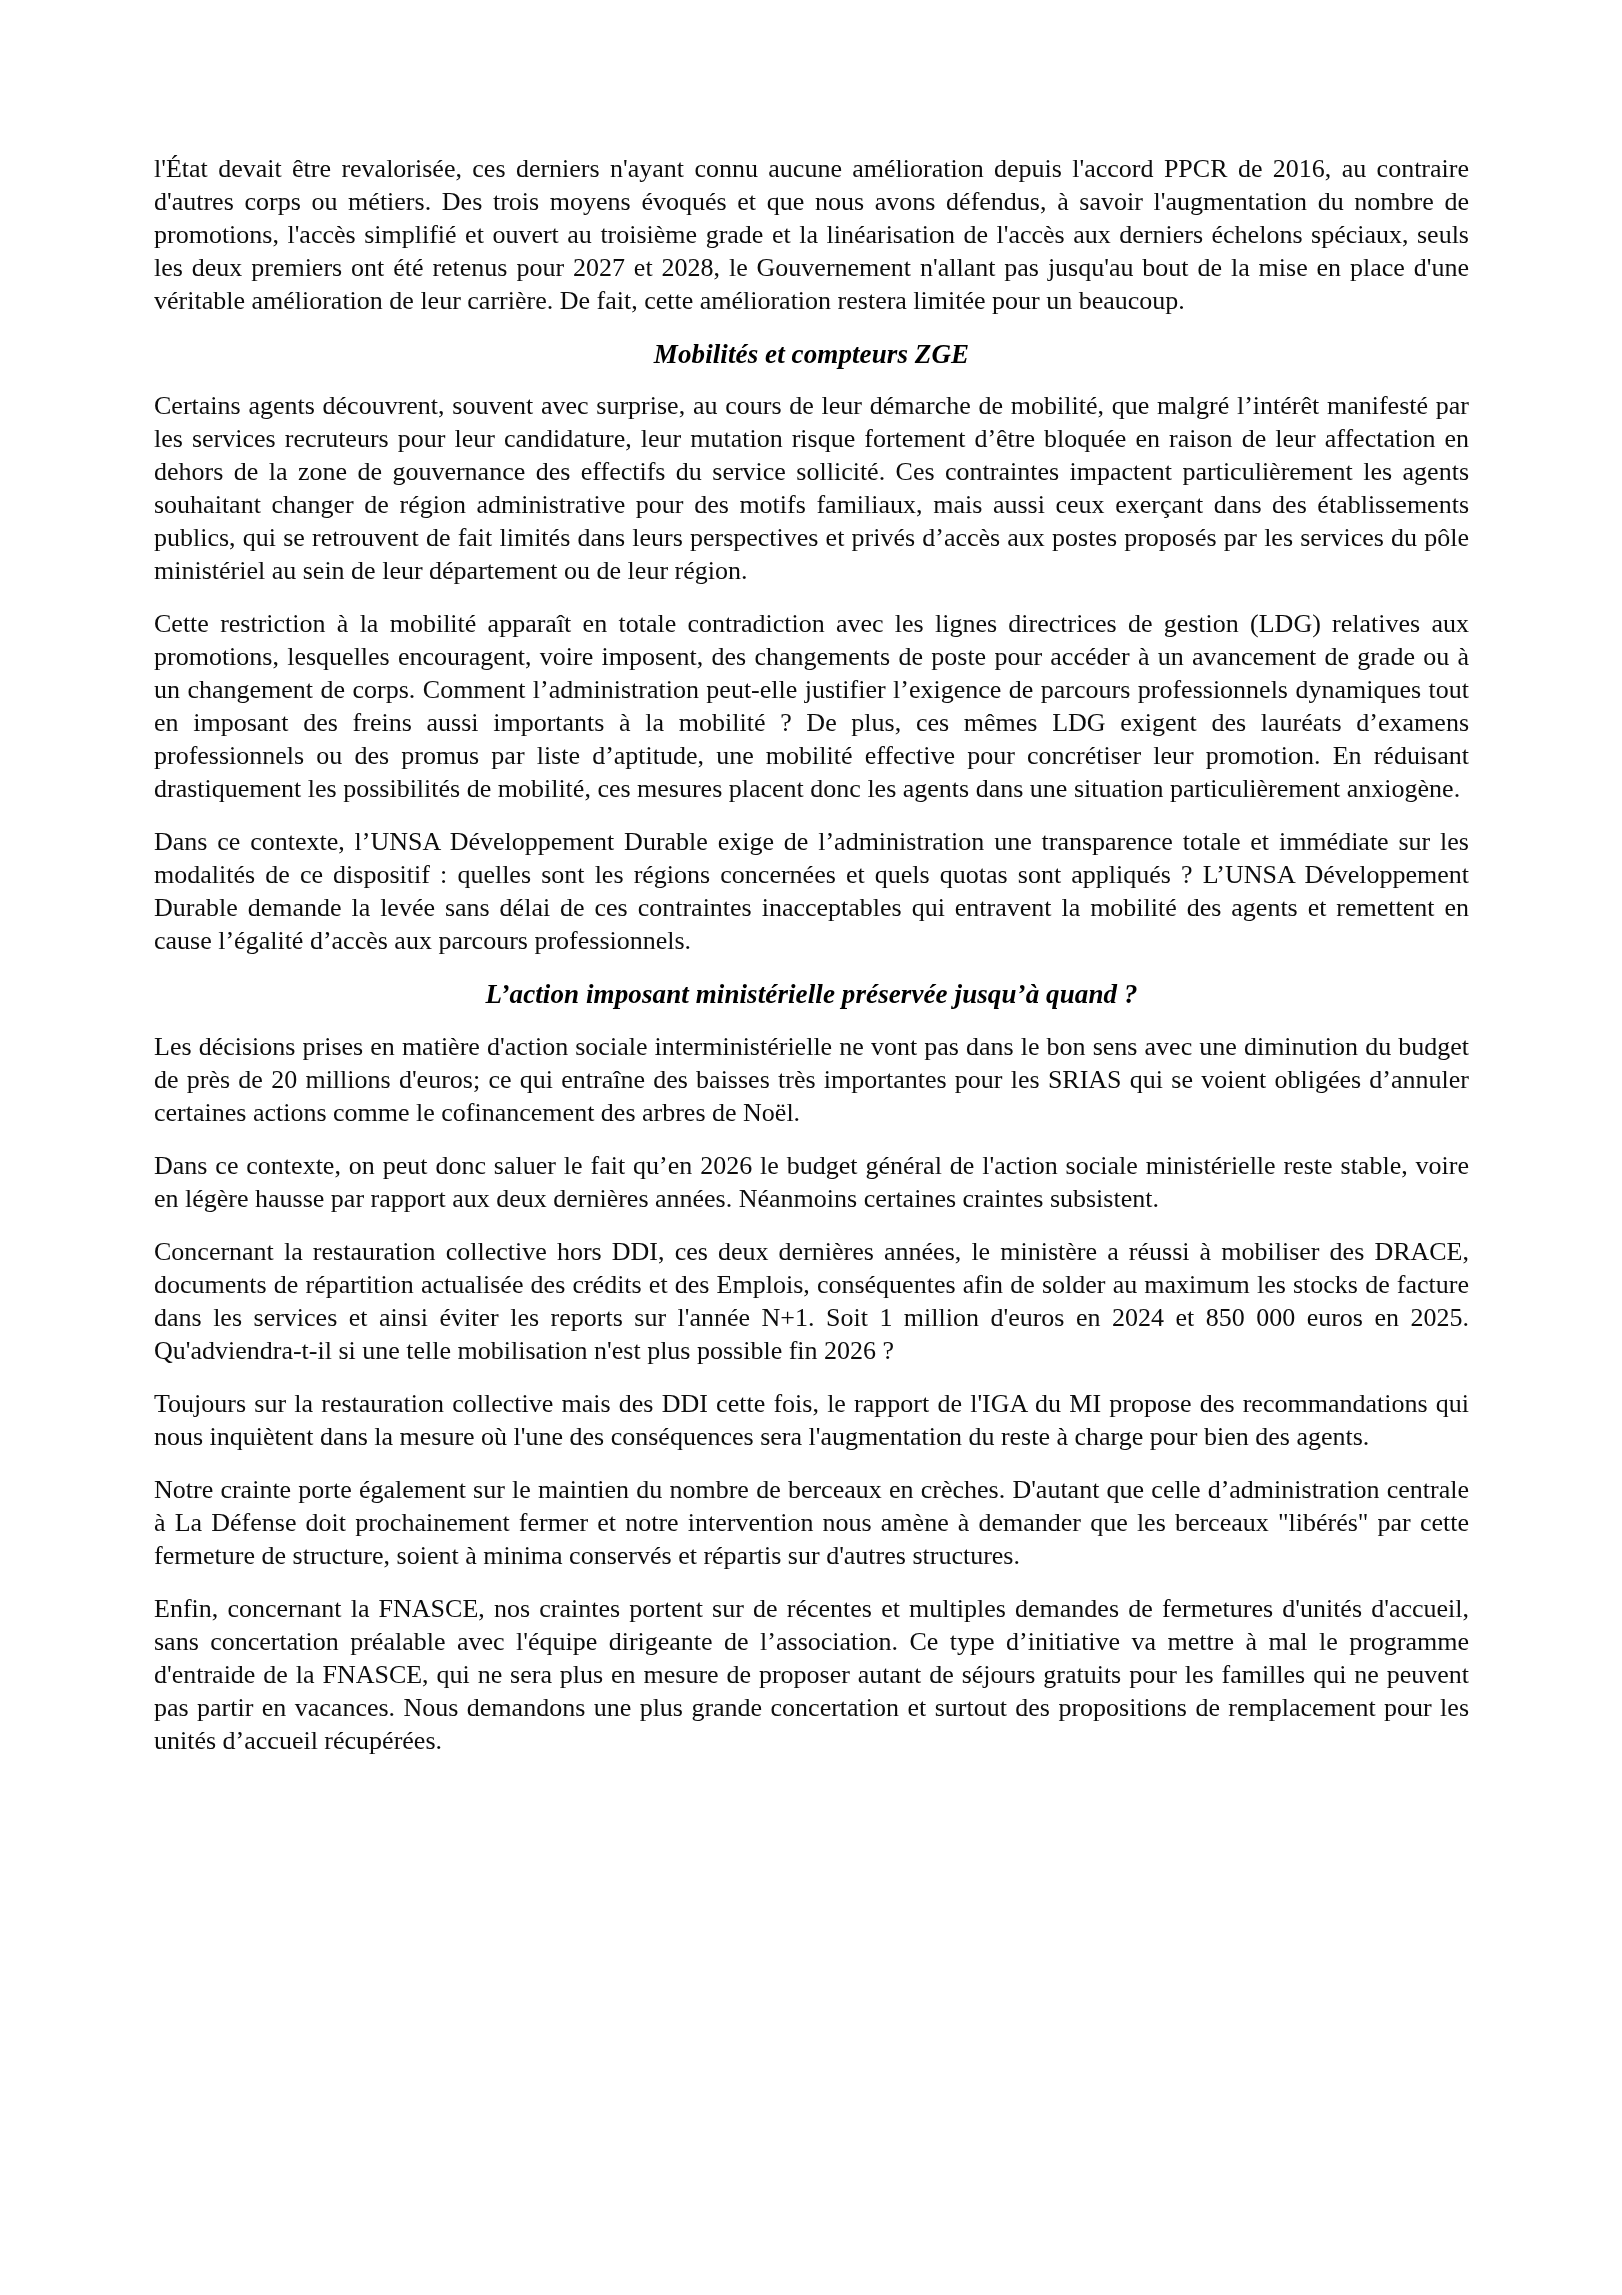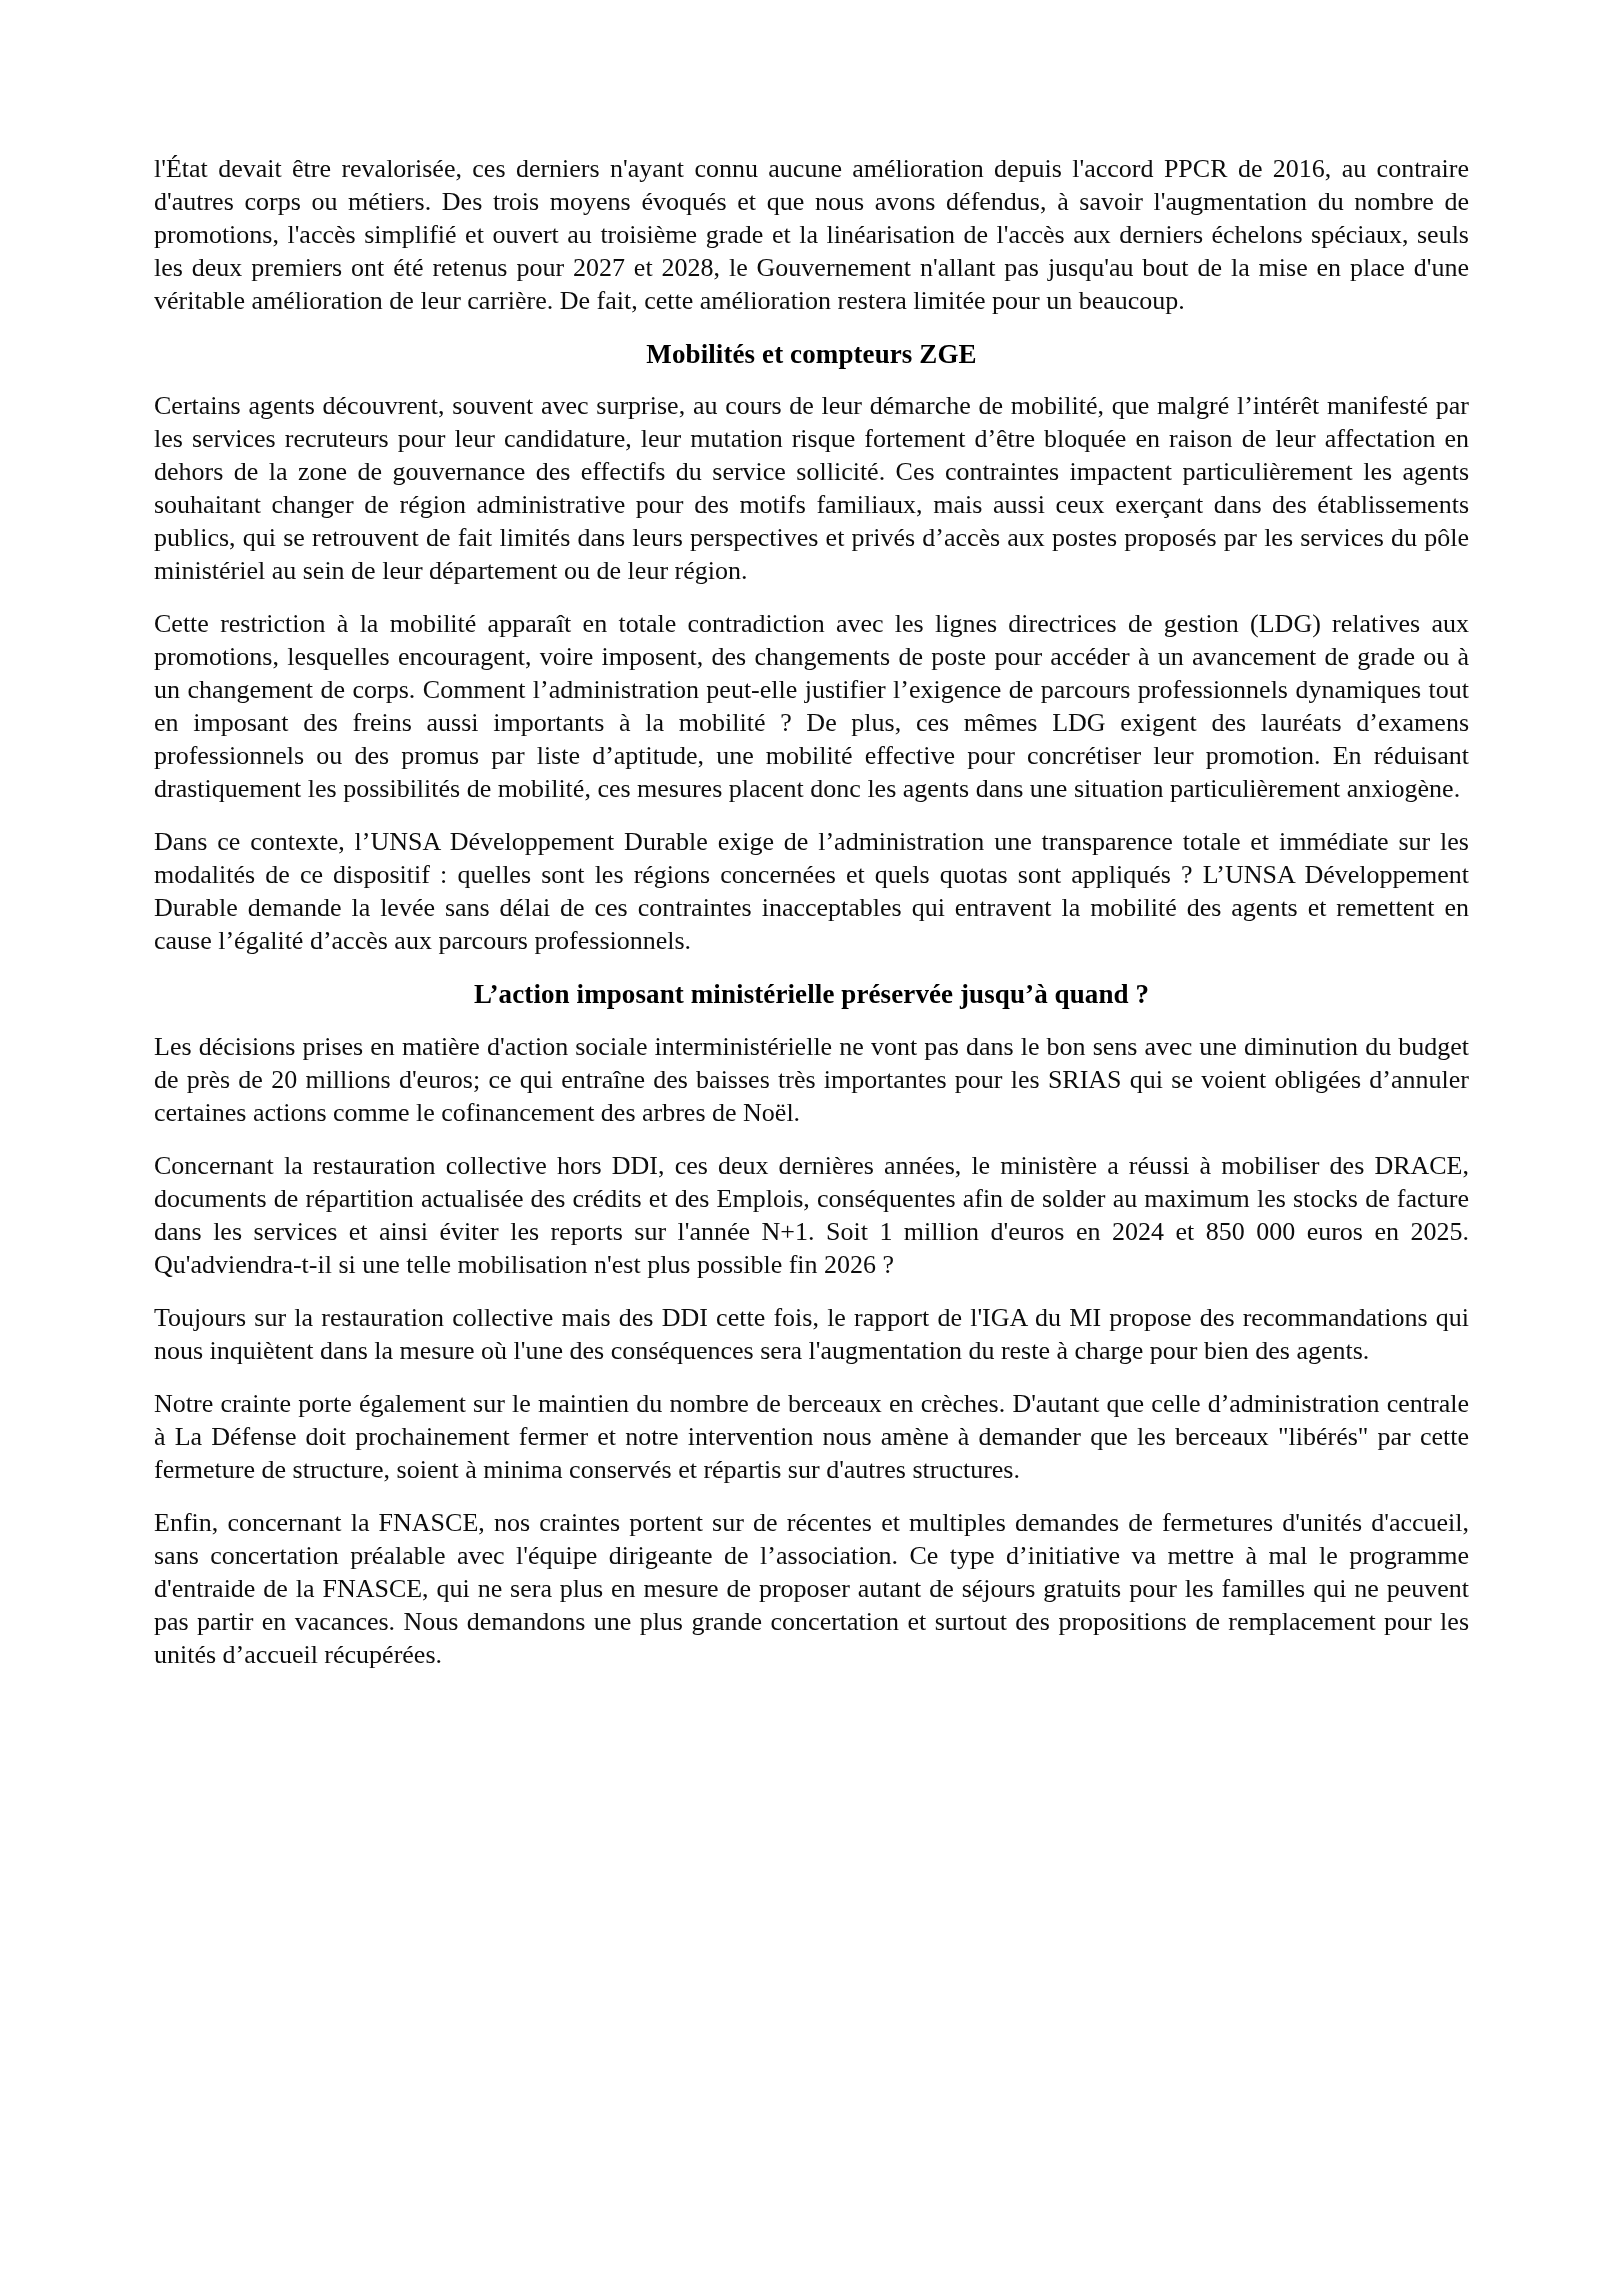--- a/index.html
+++ b/index.html
@@ -35,20 +35,21 @@
     margin-bottom: 0;
   }
   h2.section-heading {
     margin: 17px 0 18.3px 0;
     font-size: 27px;
     line-height: 34px;
     font-weight: bold;
     text-align: center;
     color: #000000;
     letter-spacing: 0.1px;
+    font-style: italic;
   }
   h2.section-heading.tight-top {
     margin-top: 14.4px;
   }
 </style>
 </head>
 <body>
 
 <div class="page">
   <div class="doc-body">
@@ -60,20 +61,21 @@
     <p class="para">Certains agents découvrent, souvent avec surprise, au cours de leur démarche de mobilité, que malgré l’intérêt manifesté par les services recruteurs pour leur candidature, leur mutation risque fortement d’être bloquée en raison de leur affectation en dehors de la zone de gouvernance des effectifs du service sollicité. Ces contraintes impactent particulièrement les agents souhaitant changer de région administrative pour des motifs familiaux, mais aussi ceux exerçant dans des établissements publics, qui se retrouvent de fait limités dans leurs perspectives et privés d’accès aux postes proposés par les services du pôle ministériel au sein de leur département ou de leur région.</p>
 
     <p class="para">Cette restriction à la mobilité apparaît en totale contradiction avec les lignes directrices de gestion (LDG) relatives aux promotions, lesquelles encouragent, voire imposent, des changements de poste pour accéder à un avancement de grade ou à un changement de corps. Comment l’administration peut-elle justifier l’exigence de parcours professionnels dynamiques tout en imposant des freins aussi importants à la mobilité ?  De plus, ces mêmes LDG exigent des lauréats d’examens professionnels ou des promus par liste d’aptitude, une mobilité effective pour concrétiser leur promotion. En réduisant drastiquement les possibilités de mobilité, ces mesures placent donc les agents dans une situation particulièrement anxiogène.</p>
 
     <p class="para">Dans ce contexte, l’UNSA Développement Durable exige de l’administration une transparence totale et immédiate sur les modalités de ce dispositif : quelles sont les régions concernées et quels quotas sont appliqués ? L’UNSA Développement Durable demande la levée sans délai de ces contraintes inacceptables qui entravent la mobilité des agents et remettent en cause l’égalité d’accès aux parcours professionnels.</p>
 
     <h2 class="section-heading tight-top">L’action imposant ministérielle préservée jusqu’à quand ?</h2>
 
     <p class="para">Les décisions prises en matière d'action sociale interministérielle ne vont pas dans le bon sens avec une diminution du budget de près de 20 millions d'euros; ce qui entraîne des baisses très importantes pour les SRIAS qui se voient obligées d’annuler certaines actions comme le cofinancement des arbres de Noël.</p>
 
+    <p class="para">Dans ce contexte, on peut donc saluer le fait qu’en 2026 le budget général de l'action sociale ministérielle reste stable, voire en légère hausse par rapport aux deux dernières années. Néanmoins certaines craintes subsistent.</p>
 
     <p class="para">Concernant la restauration collective hors DDI, ces deux dernières années, le ministère a réussi à mobiliser des DRACE, documents de répartition actualisée des crédits et des Emplois, conséquentes afin de solder au maximum les stocks de facture dans les services et ainsi éviter les reports sur l'année N+1. Soit 1 million d'euros en 2024 et 850 000 euros en 2025. Qu'adviendra-t-il si une telle mobilisation n'est plus possible fin 2026 ?</p>
 
     <p class="para">Toujours sur la restauration collective mais des DDI cette fois, le rapport de l'IGA du MI propose des recommandations qui nous inquiètent dans la mesure où l'une des conséquences sera l'augmentation du reste à charge pour bien des agents.</p>
 
     <p class="para">Notre crainte porte également sur le maintien du nombre de berceaux en crèches. D'autant que celle d’administration centrale à La Défense doit prochainement fermer et notre intervention nous amène à demander que les berceaux "libérés" par cette fermeture de structure, soient à minima conservés et répartis sur d'autres structures.</p>
 
     <p class="para">Enfin, concernant la FNASCE, nos craintes portent sur de récentes et multiples demandes de fermetures d'unités d'accueil, sans concertation préalable avec l'équipe dirigeante de l’association. Ce type d’initiative va mettre à mal le programme d'entraide de la FNASCE, qui ne sera plus en mesure de proposer autant de séjours gratuits pour les familles qui ne peuvent pas partir en vacances. Nous demandons une plus grande concertation et surtout des propositions de remplacement pour les unités d’accueil récupérées.</p>
 
   </div>

